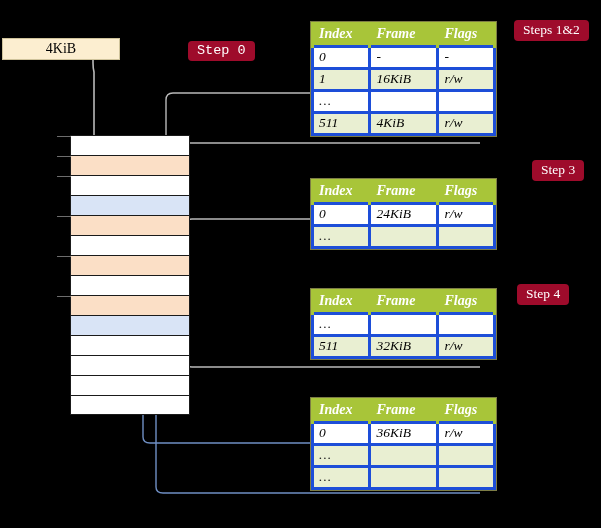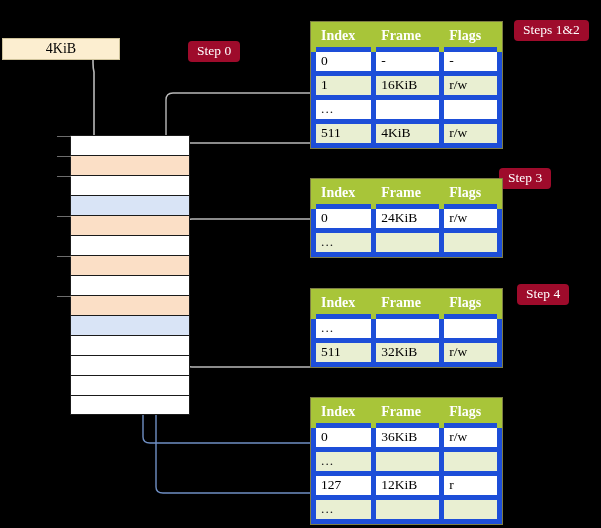--- a/index.html
+++ b/index.html
@@ -16,28 +16,29 @@
   
   .ptable{
     position:absolute;
     border-collapse:collapse;
     background:#fff;
     font-size:13.5px;
     line-height:1.05;
     box-shadow:0 0 0 1px #7d7d45;
   }
   .ptable td,.ptable th{
-    border:5px solid #1d4ed8;
+    border:3px solid #1d4ed8;
     padding:2px 16px 3px 5px;
     height:18px;
     box-sizing:border-box;
     text-align:left;
     font-weight:normal;
     white-space:nowrap;
     vertical-align:middle;
+    font-style:italic;
   }
   .ptable th{
     background:#a8c539;
     color:#ffffff;
     font-weight:bold;
     font-size:14px;
     border-color:#a8c539;
     border-bottom:1px solid #9bb733;
   }
   .ptable th.sep{border-left:2px solid #ffffff;}
@@ -154,23 +155,23 @@
         <div class="tick" style="top: 0px;"></div>
       </div>
       <div class="memrow blue" style="top: 180px;"></div>
       <div class="memrow" style="top: 200px;"></div>
       <div class="memrow" style="top: 220px;"></div>
       <div class="memrow" style="top: 240px;"></div>
       <div class="memrow last" style="top: 260px;"></div>
     </div>
 
   <div id="badges">
-      <div class="badge" style="left: 188px; top: 41px;">Step 0</div>
+      <div class="badge" style="left: 188px; top: 41px; font-family: Liberation Mono, monospace;">Step 0</div>
       <div class="badge" style="left: 514px; top: 20px;">Steps 1&amp;2</div>
-      <div class="badge" style="left: 499px; top: 160px; margin-top: 8px;">Step 3</div>
+      <div class="badge" style="left: 532px; top: 160px;">Step 3</div>
       <div class="badge" style="left: 517px; top: 266px; margin-top: 18px;">Step 4</div>
     </div>
 
   <div id="tables">
       <table class="ptable" style="left: 311px; top: 22px;">
         <thead>
           <tr>
             <th>Index</th>
             <th class="sep">Frame</th>
             <th class="sep">Flags</th>
@@ -253,25 +254,20 @@
           <tr class="plain">
             <td class="c-index">0</td>
             <td class="c-frame">36KiB</td>
             <td class="c-flags">r/w</td>
           </tr>
           <tr class="alt">
             <td class="c-index dots">...</td>
             <td class="c-frame"></td>
             <td class="c-flags"></td>
           </tr>
-          <tr class="plain">
-            <td class="c-index">127</td>
-            <td class="c-frame">12KiB</td>
-            <td class="c-flags">r</td>
-          </tr>
           <tr class="alt">
             <td class="c-index dots">...</td>
             <td class="c-frame"></td>
             <td class="c-flags"></td>
           </tr>
         </tbody>
       </table>
     </div>
 
 </div>

